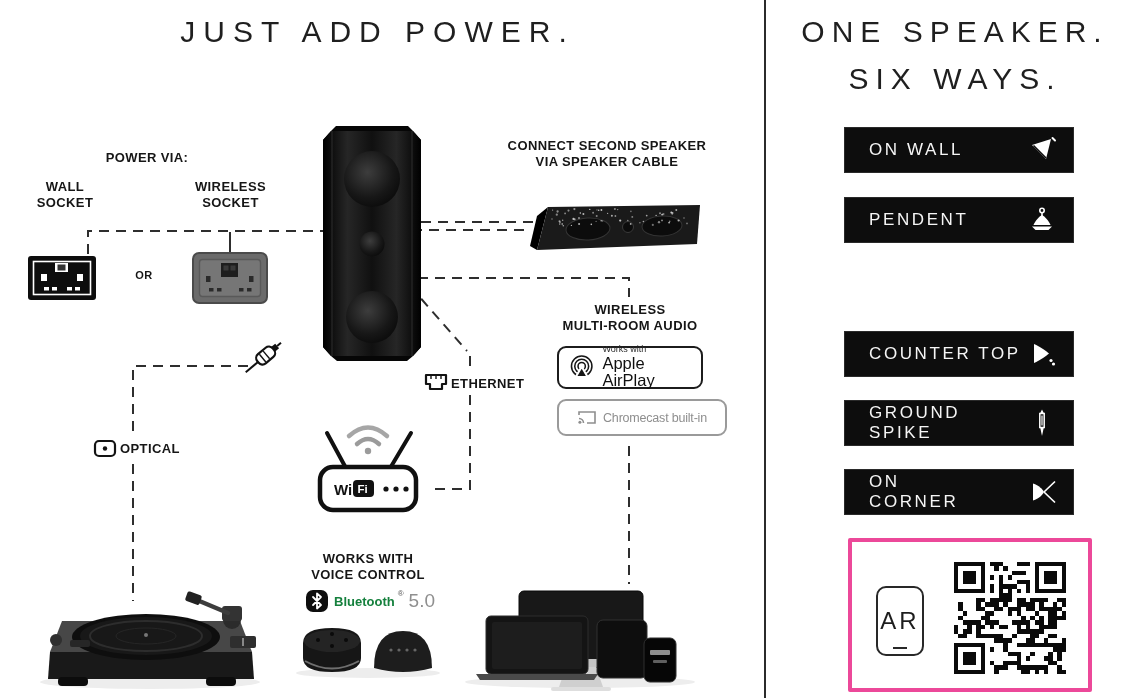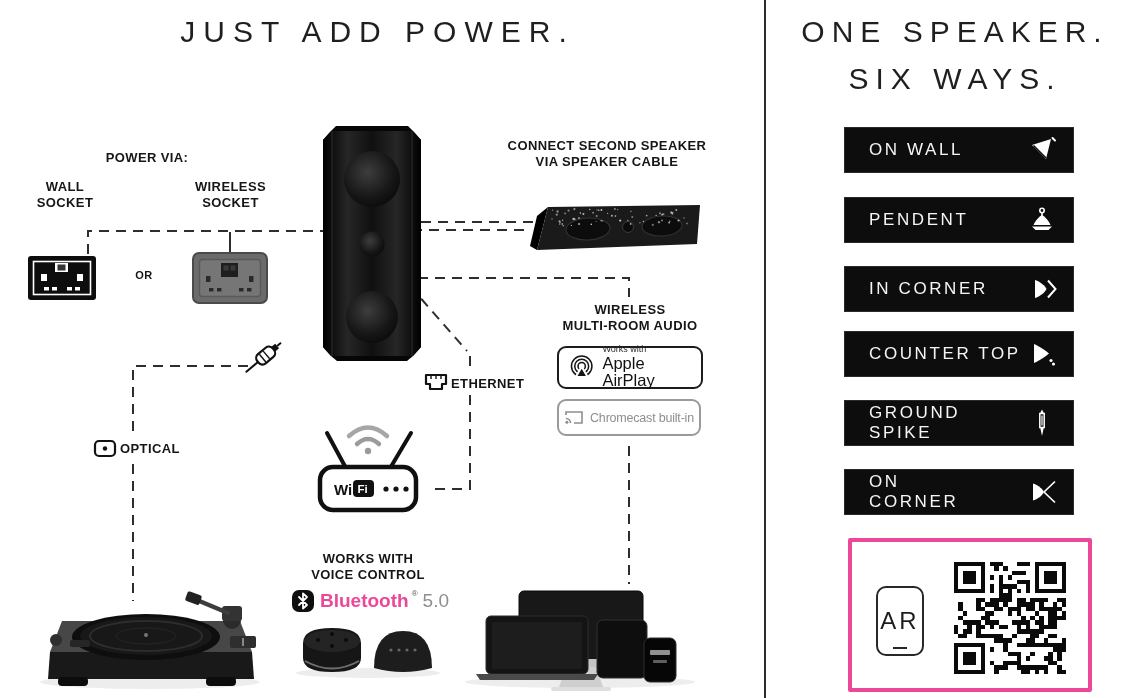--- a/index.html
+++ b/index.html
@@ -13,26 +13,26 @@
   .lbl{position:absolute;z-index:2;font-weight:700;font-size:13px;letter-spacing:.4px;
        color:#161616;text-align:center;line-height:16px;}
   .or-label{left:126px;top:267px;width:36px;font-size:11px;}
   .divider{position:absolute;left:764px;top:0;width:2px;height:698px;background:#2b2b2b;z-index:2;}
   .badge{position:absolute;z-index:2;display:flex;align-items:center;background:#fff;box-sizing:border-box;}
   .airplay{left:557px;top:346px;width:146px;height:43px;border:2px solid #1c1c1c;border-radius:9px;
            padding:0 9px;gap:7px;}
   .airplay .col{display:flex;flex-direction:column;line-height:1.05;}
   .bw-small{font-size:9px;color:#2b2b2b;}
   .bw-big{font-size:16.5px;color:#101010;font-weight:500;}
-  .chromecast{left:557px;top:399px;width:144px;height:37px;border:2px solid #9a9a9a;border-radius:9px;
+  .chromecast{left:557px;top:399px;width:170px;height:37px;border:2px solid #9a9a9a;border-radius:9px;
               justify-content:center;gap:6px;}
   .cc-text{font-size:12.5px;color:#8e8e8e;font-weight:500;letter-spacing:-.2px;}
   .bt-row{position:absolute;z-index:2;left:290px;top:587px;width:160px;height:28px;display:flex;
           align-items:center;justify-content:center;gap:5px;}
-  .bt-name{font-size:19px;font-weight:700;color:#ec4899;}
+  .bt-name{font-size:13px;font-weight:700;color:#15803d;}
   .bt-reg{font-size:8px;color:#555;align-self:flex-start;margin:2px 0 0 -2px;}
   .bt-ver{font-size:19px;font-weight:500;color:#8f8f8f;}
   .mount-btn{position:absolute;z-index:2;left:845px;width:228px;height:44px;background:#0d0d0d;
              display:flex;align-items:center;justify-content:space-between;
              padding:0 16px 0 24px;box-sizing:border-box;box-shadow:0 0 0 1px #2a2a2a;}
   .mb-label{font-size:17px;letter-spacing:2.6px;color:#f5f5f5;font-weight:400;}
   .mb-icon{width:30px;height:30px;display:flex;align-items:center;justify-content:center;}
   .qr-box{position:absolute;z-index:2;left:848px;top:538px;width:244px;height:154px;
           border:4px solid #ec4899;border-radius:2px;box-sizing:border-box;background:#fff;}
   .phone-ar{position:absolute;left:24px;top:44px;width:44px;height:66px;border:2.5px solid #282828;
@@ -365,29 +365,20 @@
     <span class="mb-icon">
       <svg width="30" height="30" viewBox="0 0 30 30">
         <circle cx="15" cy="5.5" r="2.2" fill="none" stroke="#fff" stroke-width="1.6"></circle>
         <line x1="15" y1="7.8" x2="15" y2="11" stroke="#fff" stroke-width="1.6"></line>
         <path d="M15,10 C18,11.5 21.5,15.5 23.5,20 L6.5,20 C8.5,15.5 12,11.5 15,10 Z" fill="#fff"></path>
         <path d="M5,21.5 H25 L21.5,25 H8.5 Z" fill="#fff"></path>
       </svg>
     </span>
   </div>
 
-  <div class="mount-btn" style="top:267px;">
-    <span class="mb-label">IN CORNER</span>
-    <span class="mb-icon">
-      <svg width="30" height="30" viewBox="0 0 30 30">
-        <path d="M8,6 C14,8 18,12 19.5,15 C18,18 14,22 8,24 Z" fill="#fff"></path>
-        <path d="M21,6.5 L28.5,15 L21,23.5" stroke="#fff" stroke-width="2" fill="none"></path>
-      </svg>
-    </span>
-  </div>
 
   <div class="mount-btn" style="top:332px;">
     <span class="mb-label">COUNTER TOP</span>
     <span class="mb-icon">
       <svg width="30" height="30" viewBox="0 0 30 30">
         <path d="M7,5 C13,7.5 19,12 22,14.5 C19,17 13,21.5 7,24 Z" fill="#fff"></path>
         <circle cx="24" cy="21.5" r="1.6" fill="#fff"></circle>
         <circle cx="26.5" cy="25" r="1.6" fill="#fff"></circle>
       </svg>
     </span>

